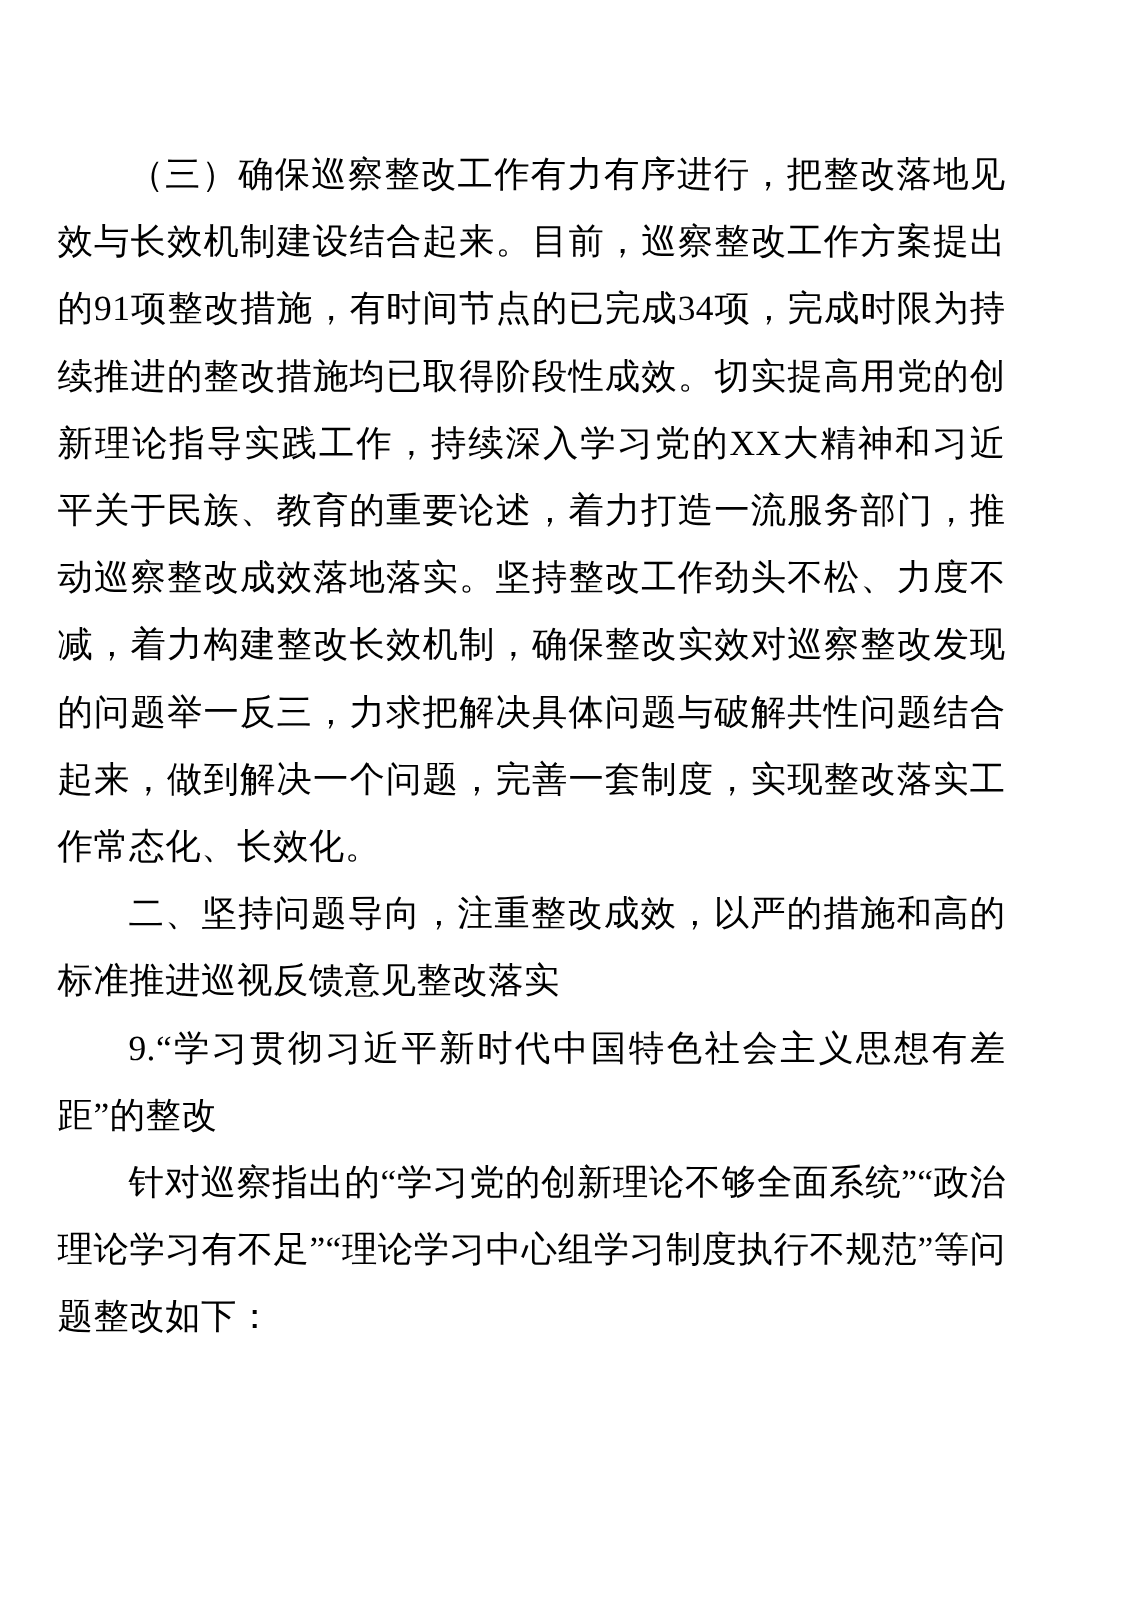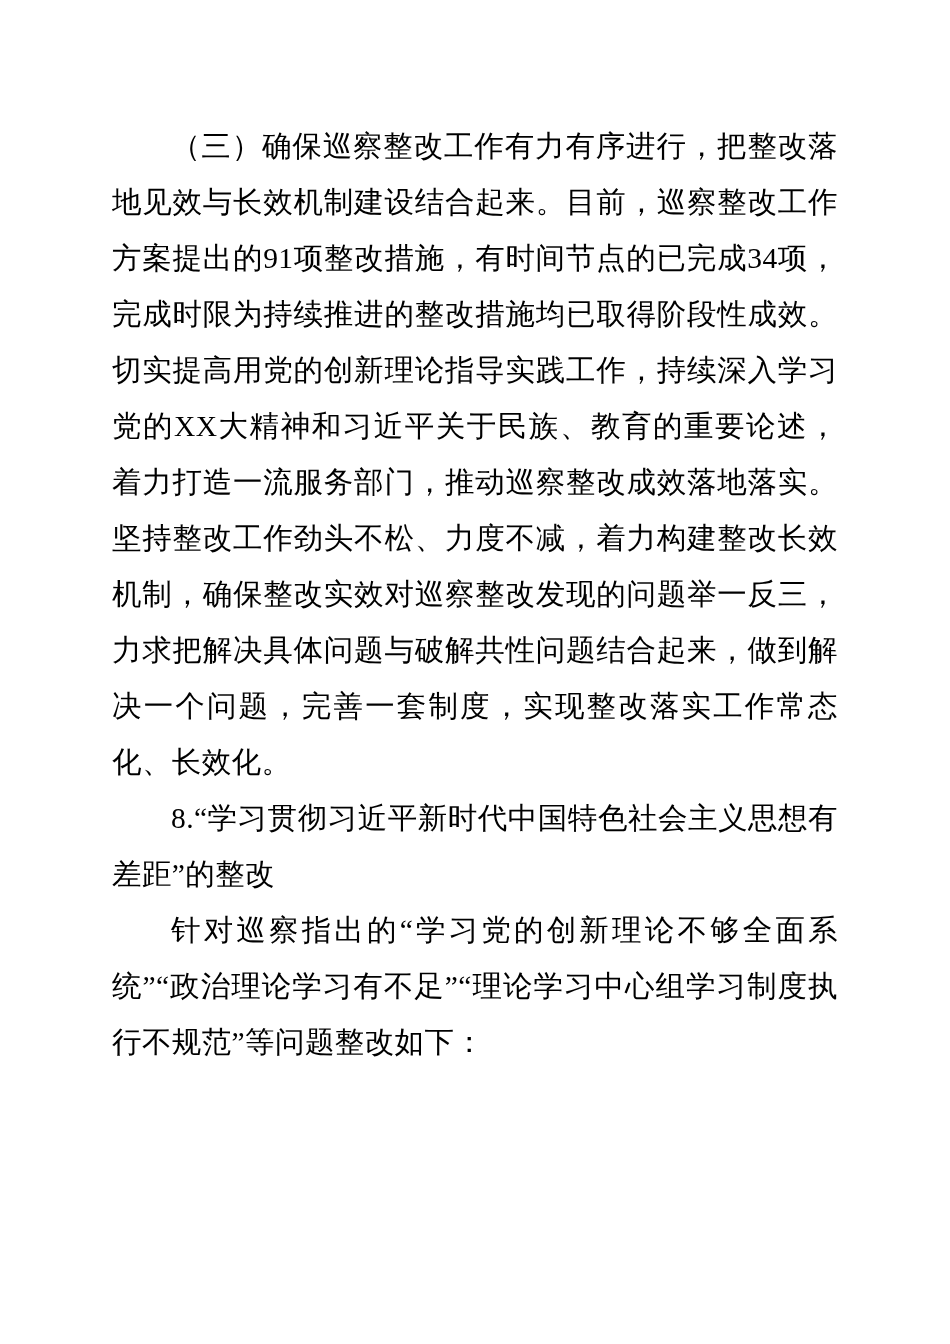--- a/index.html
+++ b/index.html
@@ -13,38 +13,39 @@
     font-family: "Liberation Serif", "DejaVu Serif", serif;
     color: #000000;
     overflow: hidden;
   }
   .page {
     position: relative;
     width: 950px;
     height: 1344px;
     background: #ffffff;
     box-sizing: border-box;
-    padding: 118px 112px 40px 112px;
+    padding: 118px 112px 40px 48px;
   }
   .doc-body {
     font-size: 29.5px;
     line-height: 56px;
     text-align: justify;
     text-justify: inter-ideograph;
     letter-spacing: 0.4px;
   }
   .para {
     margin: 0;
     padding: 0;
     text-indent: 2em;
   }
 </style>
 </head>
 <body>
 
 <div class="page">
   <div class="doc-body">
     <p class="para">（三）确保巡察整改工作有力有序进行，把整改落地见效与长效机制建设结合起来。目前，巡察整改工作方案提出的91项整改措施，有时间节点的已完成34项，完成时限为持续推进的整改措施均已取得阶段性成效。切实提高用党的创新理论指导实践工作，持续深入学习党的XX大精神和习近平关于民族、教育的重要论述，着力打造一流服务部门，推动巡察整改成效落地落实。坚持整改工作劲头不松、力度不减，着力构建整改长效机制，确保整改实效对巡察整改发现的问题举一反三，力求把解决具体问题与破解共性问题结合起来，做到解决一个问题，完善一套制度，实现整改落实工作常态化、长效化。</p>
-    <p class="para">8.“学习贯彻习近平新时代中国特色社会主义思想有差距”的整改</p>
+    <p class="para">二、坚持问题导向，注重整改成效，以严的措施和高的标准推进巡视反馈意见整改落实</p>
+    <p class="para">9.“学习贯彻习近平新时代中国特色社会主义思想有差距”的整改</p>
     <p class="para">针对巡察指出的“学习党的创新理论不够全面系统”“政治理论学习有不足”“理论学习中心组学习制度执行不规范”等问题整改如下：</p>
 
   </div>
 </div>
 
 </body></html>

